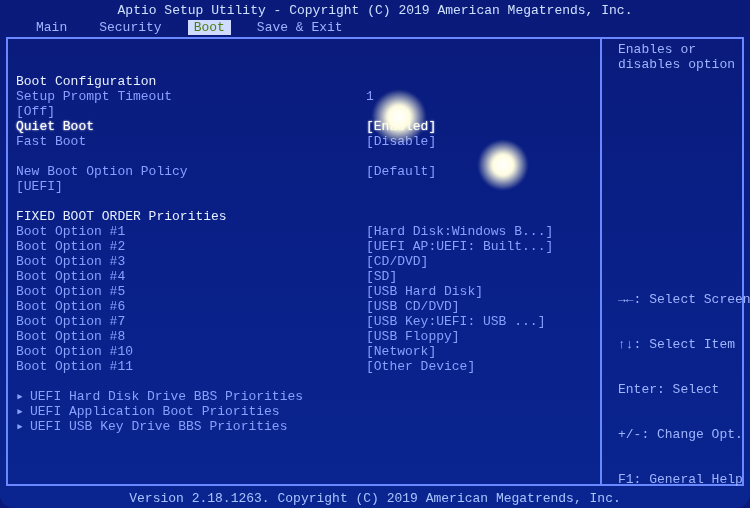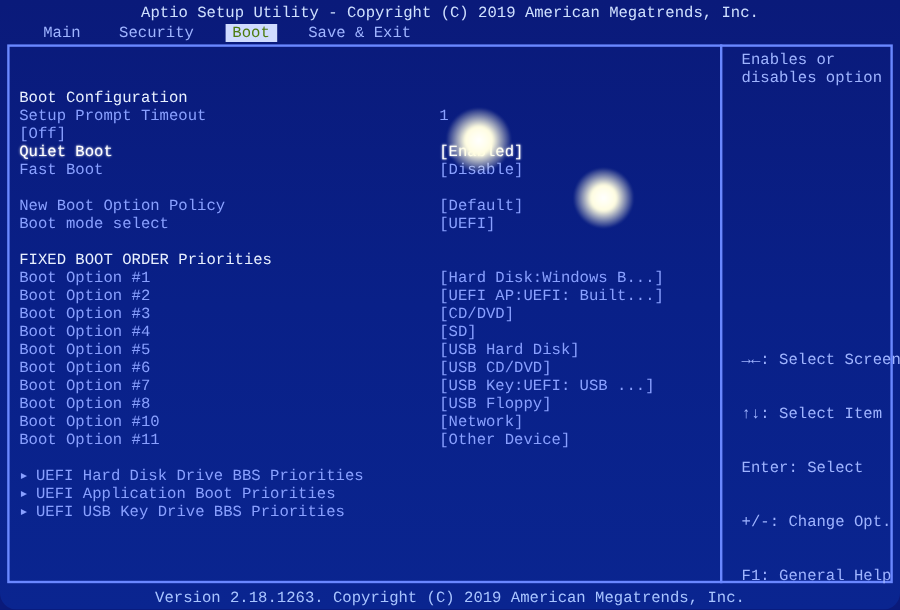--- a/index.html
+++ b/index.html
@@ -111,21 +111,20 @@
     <div class="row">
         <span class="lbl">Fast Boot</span>
         <span class="val">[Disable]</span>
       </div>
     <div style="height:15px"></div>
     <div class="row">
         <span class="lbl">New Boot Option Policy</span>
         <span class="val">[Default]</span>
       </div>
     <div class="row">
-        <span class="lbl">Boot mode select</span>
         <span class="val">[UEFI]</span>
       </div>
     <div style="height:15px"></div>
     <div class="heading">FIXED BOOT ORDER Priorities</div>
     <div class="row">
         <span class="lbl">Boot Option #1</span>
         <span class="val">[Hard Disk:Windows B...]</span>
       </div>
     <div class="row">
         <span class="lbl">Boot Option #2</span>

